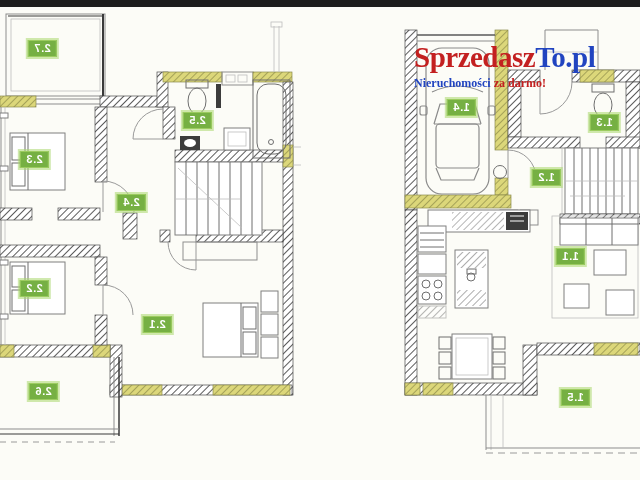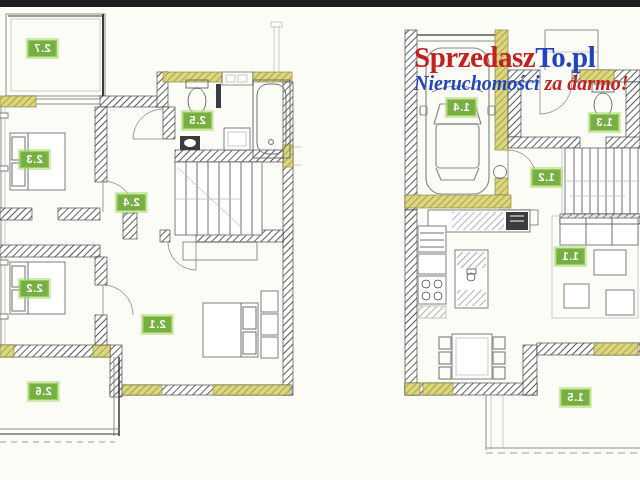--- a/index.html
+++ b/index.html
@@ -22,21 +22,21 @@
     font-size:11px;font-weight:bold;
     line-height:13px;
     padding:1px 5px;
     border:1px solid #9ccc60;
     box-shadow:0 0 0 2px rgba(170,215,110,.55);
     transform:scaleX(-1);
     letter-spacing:.5px;
   }
   #watermark{position:absolute;left:414px;top:42px;font-family:"Liberation Serif",serif;font-weight:bold;white-space:nowrap;}
   #wm-line1{font-size:29px;letter-spacing:-.5px;line-height:31px;}
-  #wm-line2{font-size:20px;line-height:18px;margin-top:1px;font-style:italic;}
+  #wm-line2{font-size:12px;line-height:18px;margin-top:1px;}
   .wm-red{color:#c32020;}
   .wm-blue{color:#2144c0;}
 </style>
 </head>
 <body>
 
 <div id="stage">
   <div id="topbar"></div>
 
   <svg width="640" height="480" viewBox="0 0 640 480">

